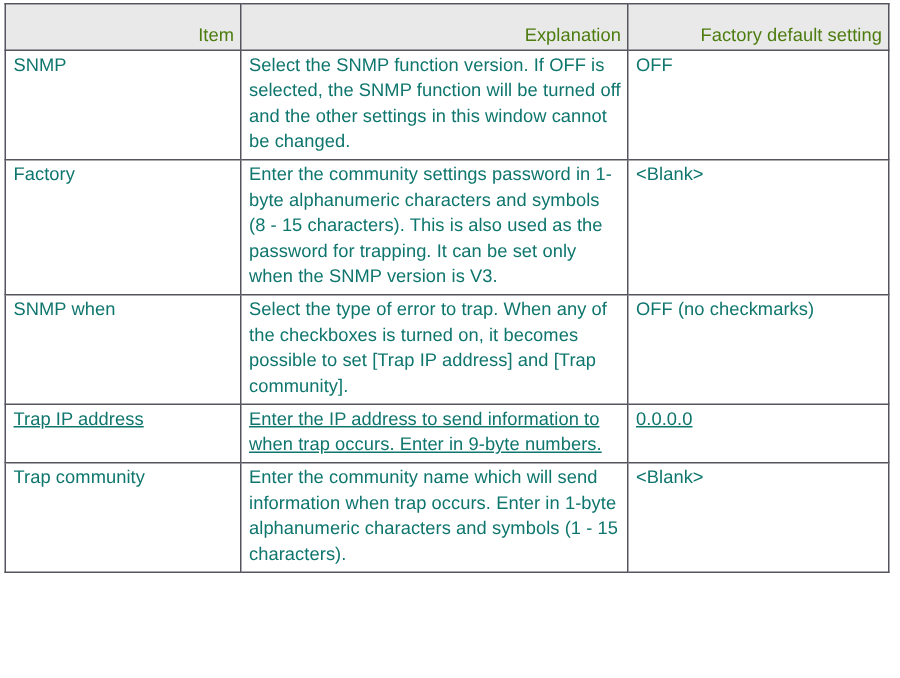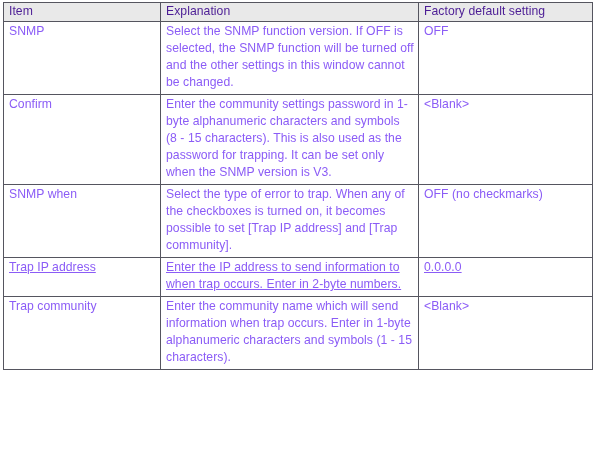--- a/index.html
+++ b/index.html
@@ -34,34 +34,34 @@
   table.spec-table col.col-expl      { width: 258px; }
   table.spec-table col.col-default   { width: 174px; }
 
   table.spec-table th,
   table.spec-table td {
     border: 1px solid #55555f;
     vertical-align: top;
     padding: 1px 4px 3px 5px;
     font-size: 12.2px;
     line-height: 17px;
-    color: #8b5cf6;
+    color: #0f766e;
     font-weight: normal;
     text-align: left;
     letter-spacing: 0.05px;
   }
 
   table.spec-table thead th {
     background: #e9e9e9;
-    text-align: left;
+    text-align: right;
     height: 17px;
-    padding-top: 0px;
+    padding-top: 12px;
     padding-bottom: 1px;
     line-height: 17px;
-    color: #4c1d95;
+    color: #4d7c0f;
   }
 
   table.spec-table tbody td.cell-item {
     white-space: nowrap;
   }
 
   table.spec-table tbody td.cell-expl {
     word-spacing: 0px;
   }
 
@@ -96,32 +96,32 @@
         <th>Factory default setting</th>
       </tr>
     </thead>
     <tbody>
       <tr class="r-snmp">
         <td class="cell-item">SNMP</td>
         <td class="cell-expl">Select the SNMP function version. If OFF is selected, the SNMP function will be turned off and the other settings in this window cannot be changed.</td>
         <td class="cell-default">OFF</td>
       </tr>
       <tr class="r-password">
-        <td class="cell-item">Confirm</td>
+        <td class="cell-item">Factory</td>
         <td class="cell-expl">Enter the community settings password in 1-byte alphanumeric characters and symbols (8 - 15 characters). This is also used as the password for trapping. It can be set only when the SNMP version is V3.</td>
         <td class="cell-default">&lt;Blank&gt;</td>
       </tr>
       <tr class="r-snmptrap">
         <td class="cell-item">SNMP when</td>
         <td class="cell-expl">Select the type of error to trap. When any of the checkboxes is turned on, it becomes possible to set [Trap IP address] and [Trap community].</td>
         <td class="cell-default">OFF (no checkmarks)</td>
       </tr>
       <tr class="r-trapip">
         <td class="cell-item">Trap IP address</td>
-        <td class="cell-expl">Enter the IP address to send information to when trap occurs. Enter in 2-byte numbers.</td>
+        <td class="cell-expl">Enter the IP address to send information to when trap occurs. Enter in 9-byte numbers.</td>
         <td class="cell-default">0.0.0.0</td>
       </tr>
       <tr class="r-trapcomm">
         <td class="cell-item">Trap community</td>
         <td class="cell-expl">Enter the community name which will send information when trap occurs. Enter in 1-byte alphanumeric characters and symbols (1 - 15 characters).</td>
         <td class="cell-default">&lt;Blank&gt;</td>
       </tr>
     </tbody>
   </table>
 </div>

